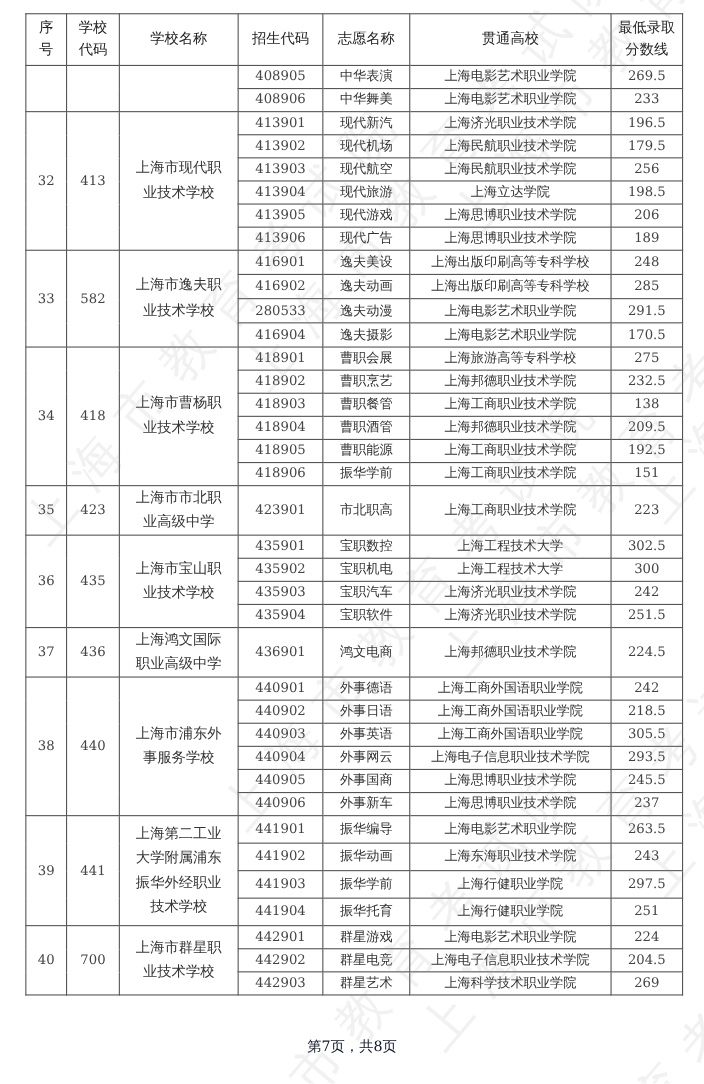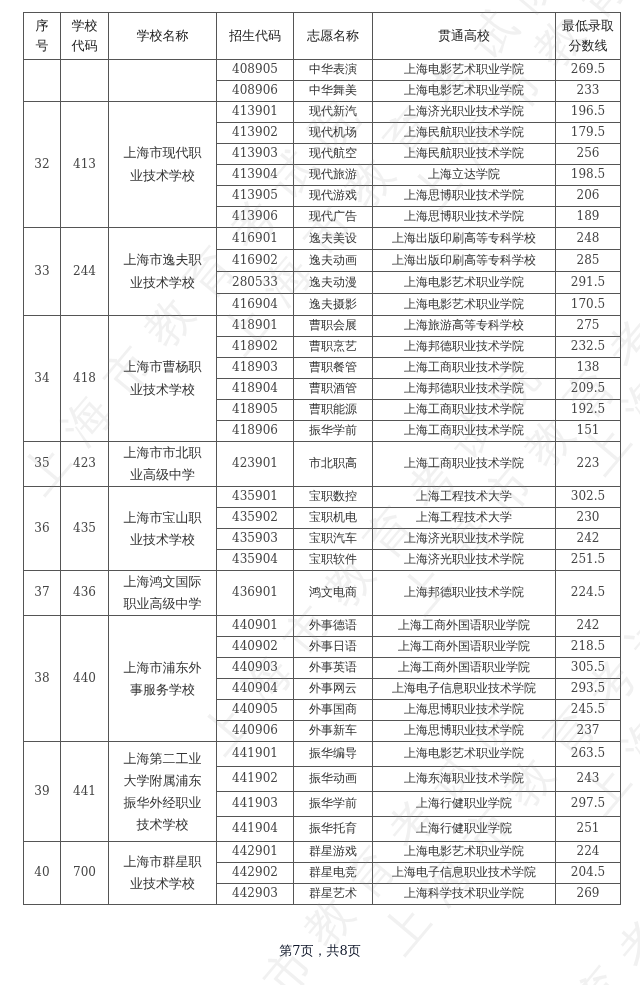--- a/index.html
+++ b/index.html
@@ -159,21 +159,21 @@
         <td class="num">206</td>
       </tr>
       <tr style="height: 21px;">
         <td class="num">413906</td>
         <td>现代广告</td>
         <td>上海思博职业技术学院</td>
         <td class="num">189</td>
       </tr>
       <tr style="height: 22px;">
         <td rowspan="4" class="num">33</td>
-        <td rowspan="4" class="num">244</td>
+        <td rowspan="4" class="num">582</td>
         <td rowspan="4" class="name">上海市逸夫职业技术学校</td>
         <td class="num">416901</td>
         <td>逸夫美设</td>
         <td>上海出版印刷高等专科学校</td>
         <td class="num">248</td>
       </tr>
       <tr style="height: 22px;">
         <td class="num">416902</td>
         <td>逸夫动画</td>
         <td>上海出版印刷高等专科学校</td>
@@ -245,21 +245,21 @@
         <td rowspan="4" class="name">上海市宝山职业技术学校</td>
         <td class="num">435901</td>
         <td>宝职数控</td>
         <td>上海工程技术大学</td>
         <td class="num">302.5</td>
       </tr>
       <tr style="height: 21px;">
         <td class="num">435902</td>
         <td>宝职机电</td>
         <td>上海工程技术大学</td>
-        <td class="num">230</td>
+        <td class="num">300</td>
       </tr>
       <tr style="height: 21px;">
         <td class="num">435903</td>
         <td>宝职汽车</td>
         <td>上海济光职业技术学院</td>
         <td class="num">242</td>
       </tr>
       <tr style="height: 21px;">
         <td class="num">435904</td>
         <td>宝职软件</td>

